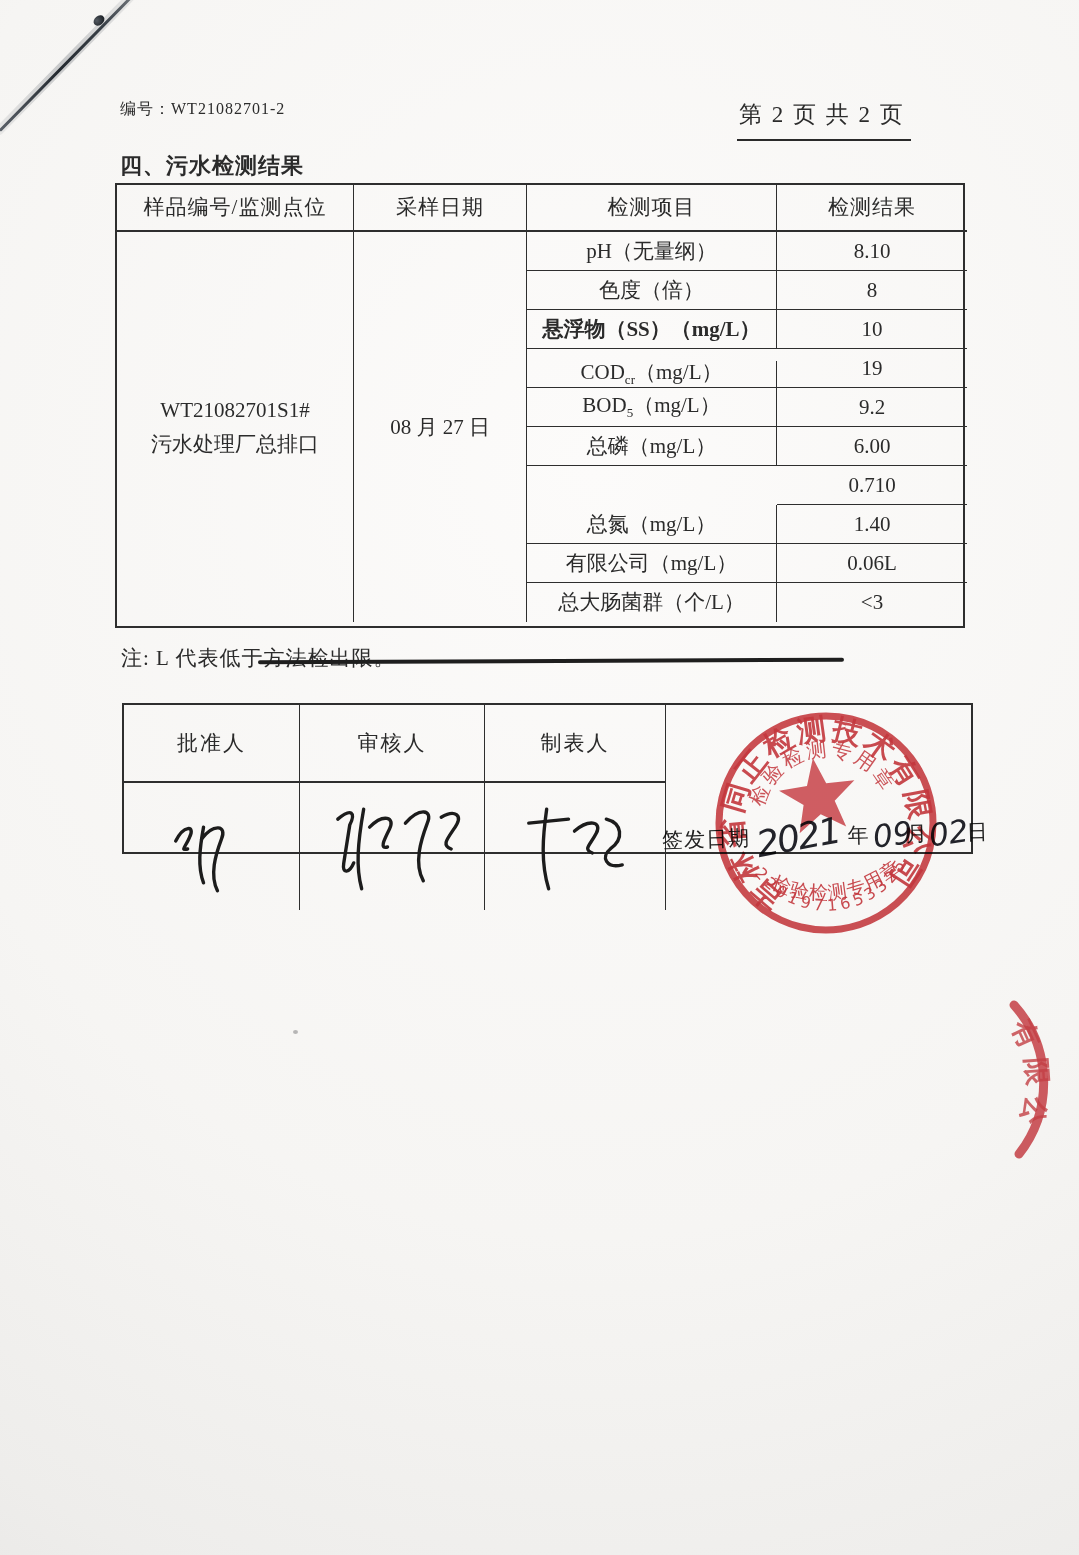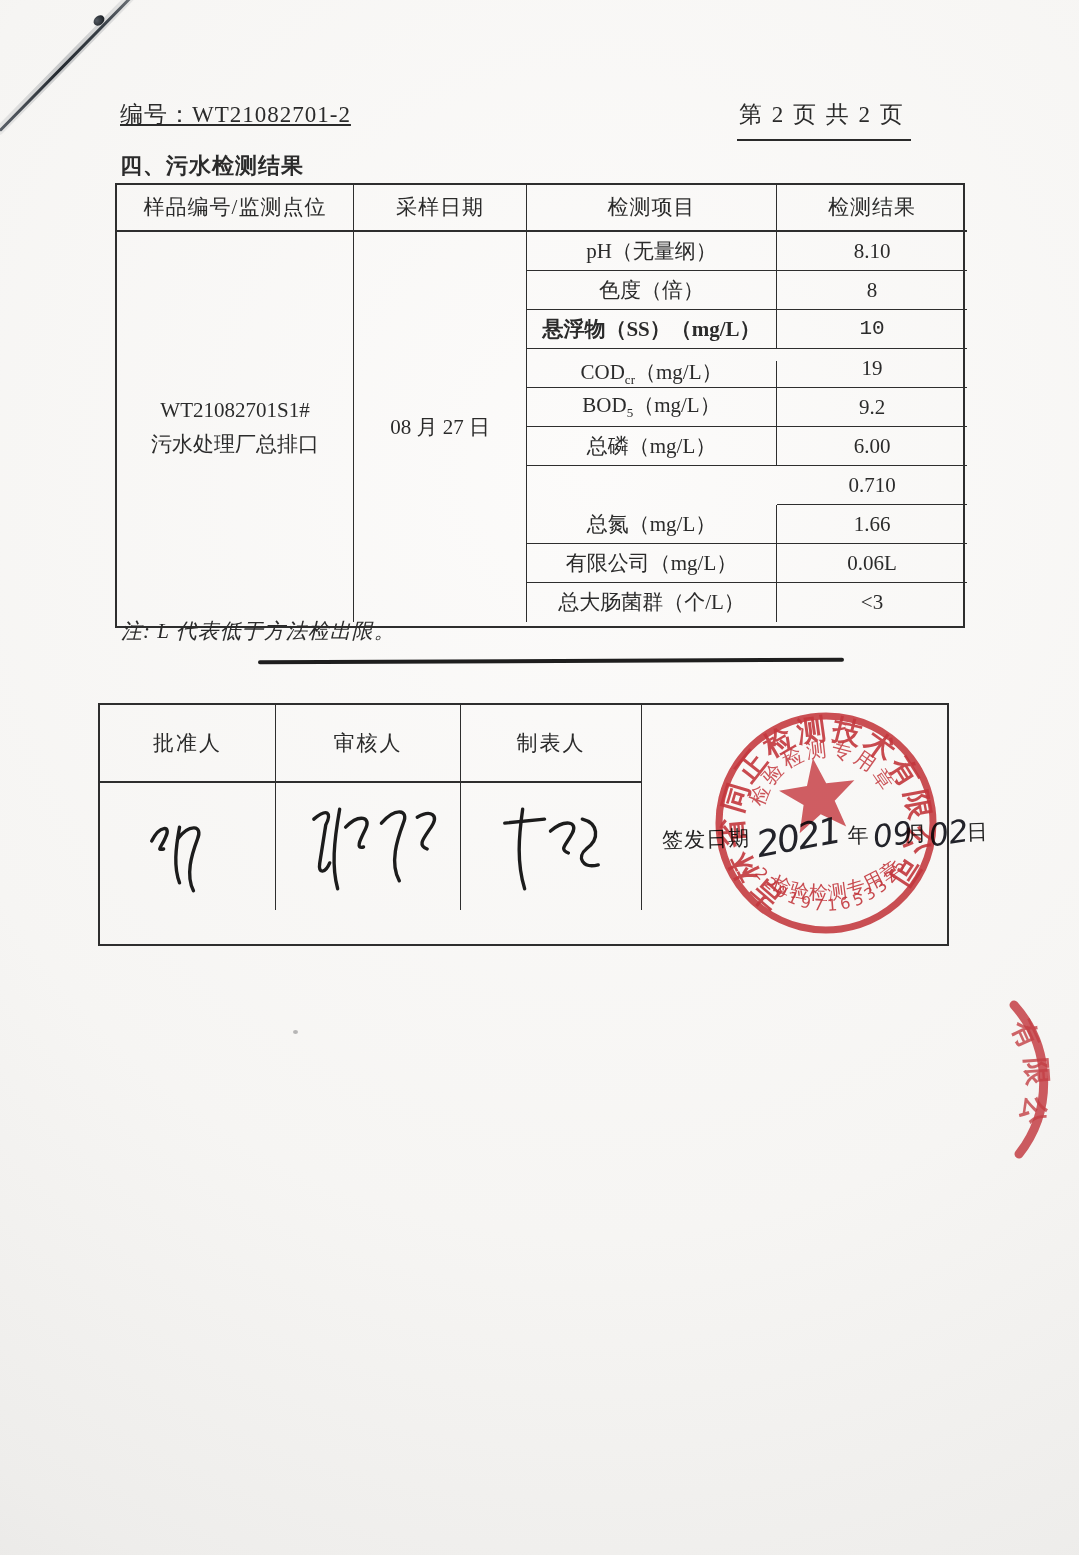--- a/index.html
+++ b/index.html
@@ -32,21 +32,21 @@
     left:-28px;top:63px;width:186px;height:3px;
     background:linear-gradient(to right,#5a6068,#23292f 45%,#3a4148 80%,#6a6f75);
     transform:rotate(-45.5deg);border-radius:2px;
   }
   .pen-blob{
     left:93px;top:16px;width:12px;height:9px;border-radius:50%;
     background:radial-gradient(circle at 35% 35%, #555b62, #20252b 70%);
     transform:rotate(-40deg);
   }
   
-  .doc-no{left:120px;top:99px;font-size:23px;letter-spacing:1px;text-decoration:underline;}
+  .doc-no{left:120px;top:99px;font-size:16px;letter-spacing:1px;}
   .page-ind{
     left:737px;top:99px;font-size:23px;letter-spacing:2px;
     border-bottom:2.5px solid #2a2a2a;padding:0 6px 9px 2px;
   }
   .sec-title{left:120px;top:151px;font-size:22px;font-weight:bold;letter-spacing:1px;}
   
   .mtable{
     left:115px;top:183px;width:850px;height:445px;
     display:grid;
     grid-template-columns:237px 173px 250px 190px;
@@ -61,28 +61,28 @@
     border-bottom:1.7px solid var(--line);
     font-size:21px;line-height:1.25;
     box-sizing:border-box;text-align:center;
   }
   .c.hdr{border-bottom-width:2.6px;font-size:21px;letter-spacing:1px;}
   .c.no-r{border-right:none;}
   .c.no-b{border-bottom:none;}
   .c sub{font-size:13px;vertical-align:sub;}
   .sample-cell{flex-direction:column;gap:8px;}
   
-  .note{left:121px;top:617px;font-size:21px;letter-spacing:1px;font-style:italic;}
+  .note{left:121px;top:644px;font-size:21px;letter-spacing:1px;}
   .divider{
     left:258px;top:659px;width:586px;height:4px;background:#1e1e1e;
     transform:rotate(-.25deg);border-radius:2px;
   }
   
   .stable{
-    left:98px;top:703px;width:851px;height:243px;
+    left:122px;top:703px;width:851px;height:151px;
     display:grid;
     grid-template-columns:176px 185px 181px 309px;
     grid-template-rows:78px 127px;
     border:2.6px solid var(--line);
     box-sizing:border-box;
   }
   .stable .c{font-size:21px;letter-spacing:2px;}
   .sig-svg{width:100%;height:100%;}
   .sig-svg path{fill:none;stroke:#1c1c1c;stroke-width:3.4;stroke-linecap:round;stroke-linejoin:round;}
   
@@ -146,38 +146,38 @@
         <span>pH（无量纲）</span>
       </div>
       <div class="c no-r" style="grid-area: 2 / 4;">8.10</div>
       <div class="c" style="grid-area: 3 / 3;">
         <span>色度（倍）</span>
       </div>
       <div class="c no-r" style="grid-area: 3 / 4;">8</div>
       <div class="c" style="grid-area: 4 / 3; font-weight: bold;">
         <span>悬浮物（SS）（mg/L）</span>
       </div>
-      <div class="c no-r" style="grid-area: 4 / 4; font-family: Liberation Mono, monospace;">10</div>
+      <div class="c no-r" style="grid-area: 4 / 4;">10</div>
       <div class="c" style="grid-area: 5 / 3; margin-top: 12px;">
         <span>COD<sub>cr</sub>（mg/L）</span>
       </div>
       <div class="c no-r" style="grid-area: 5 / 4;">19</div>
       <div class="c" style="grid-area: 6 / 3;">
         <span>BOD<sub>5</sub>（mg/L）</span>
       </div>
       <div class="c no-r" style="grid-area: 6 / 4;">9.2</div>
       <div class="c" style="grid-area: 7 / 3;">
         <span>总磷（mg/L）</span>
       </div>
       <div class="c no-r" style="grid-area: 7 / 4;">6.00</div>
       <div class="c no-r" style="grid-area: 8 / 4;">0.710</div>
       <div class="c" style="grid-area: 9 / 3;">
         <span>总氮（mg/L）</span>
       </div>
-      <div class="c no-r" style="grid-area: 9 / 4;">1.66</div>
+      <div class="c no-r" style="grid-area: 9 / 4;">1.40</div>
       <div class="c" style="grid-area: 10 / 3;">
         <span>有限公司（mg/L）</span>
       </div>
       <div class="c no-r" style="grid-area: 10 / 4;">0.06L</div>
       <div class="c no-b" style="grid-area: 11 / 3;">
         <span>总大肠菌群（个/L）</span>
       </div>
       <div class="c no-r no-b" style="grid-area: 11 / 4;">&lt;3</div>
     </div>
 

